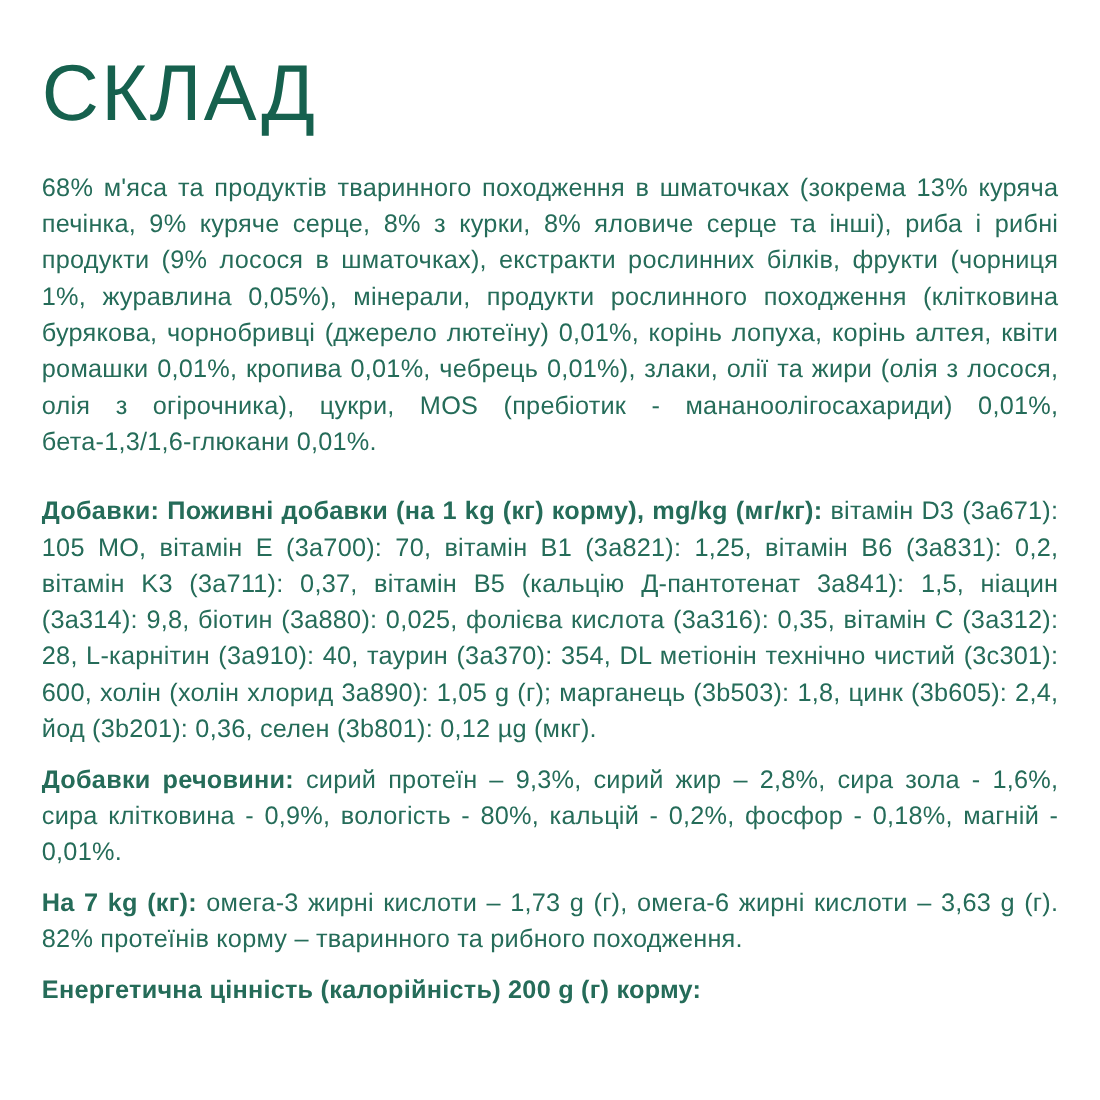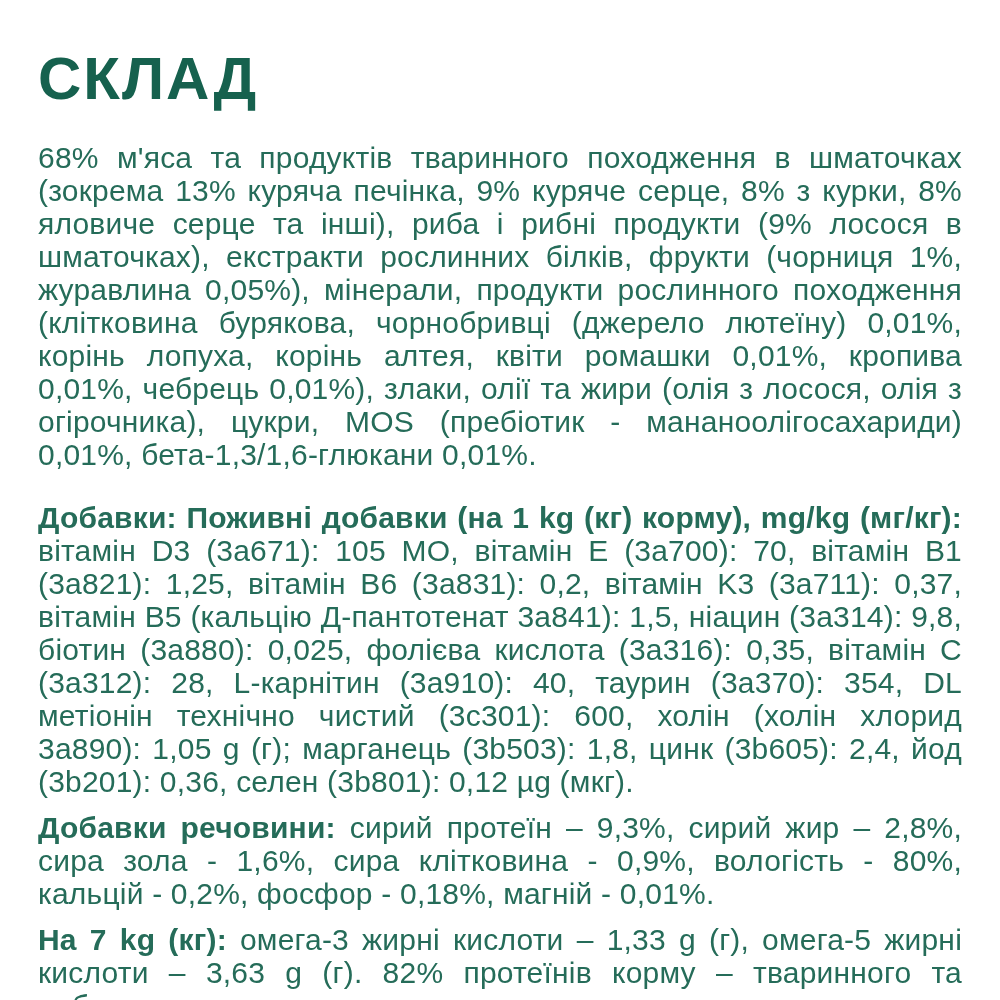--- a/index.html
+++ b/index.html
@@ -11,27 +11,27 @@
   }
   body {
     font-family: "Liberation Sans", "DejaVu Sans", sans-serif;
     color: var(--body, #256c59);
   }
   .page {
     padding: 44px 38px 0 38px;
   }
   .page-title {
     color: var(--heading, #16614e);
-    font-size: 60px;
-    font-weight: bold;
+    font-size: 72px;
+    font-weight: normal;
     letter-spacing: 2px;
     margin-bottom: 28px;
   }
   .para {
-    font-size: 30px;
+    font-size: 23px;
     line-height: 33px;
     letter-spacing: 0.2px;
   }
   .justify { text-align: justify; }
   .mb-lg { margin-bottom: 30px; }
   .mb-sm { margin-bottom: 13px; }
   .mb-xs { margin-bottom: 6px; }
   .bold { font-weight: bold; }
 </style>
 </head>
@@ -47,21 +47,21 @@
 
   <p class="para justify mb-sm">
     <span class="bold">Добавки: Поживні добавки (на 1 kg (кг) корму), mg/kg (мг/кг):</span><span> вітамін D3 (3а671): 105 МО, вітамін E (3а700): 70, вітамін B1 (3а821): 1,25, вітамін B6 (3а831): 0,2, вітамін K3 (3а711): 0,37, вітамін B5 (кальцію Д-пантотенат 3а841): 1,5, ніацин (3а314): 9,8, біотин (3а880): 0,025, фолієва кислота (3а316): 0,35, вітамін C (3а312): 28, L-карнітин (3а910): 40, таурин (3а370): 354, DL метіонін технічно чистий (3с301): 600, холін (холін хлорид 3а890): 1,05 g (г); марганець (3b503): 1,8, цинк (3b605): 2,4, йод (3b201): 0,36, селен (3b801): 0,12 µg (мкг).</span>
   </p>
 
   <p class="para justify mb-sm">
     <span class="bold">Добавки речовини:</span><span> сирий протеїн – 9,3%, сирий жир – 2,8%, сира зола - 1,6%, сира клітковина - 0,9%, вологість - 80%, кальцій - 0,2%, фосфор - 0,18%, магній - 0,01%.</span>
   </p>
 
   <p class="para justify mb-sm">
-    <span class="bold">На 7 kg (кг):</span><span> омега-3 жирні кислоти – 1,33 g (г), омега-5 жирні кислоти – 3,63 g (г). 82% протеїнів корму – тваринного та рибного походження.</span>
+    <span class="bold">На 7 kg (кг):</span><span> омега-3 жирні кислоти – 1,73 g (г), омега-6 жирні кислоти – 3,63 g (г). 82% протеїнів корму – тваринного та рибного походження.</span>
   </p>
 
   <p class="para mb-xs">
     <span class="bold">Енергетична цінність (калорійність) 200 g (г) корму:</span>
   </p>
 
 
 </div>
 
 </body></html>

